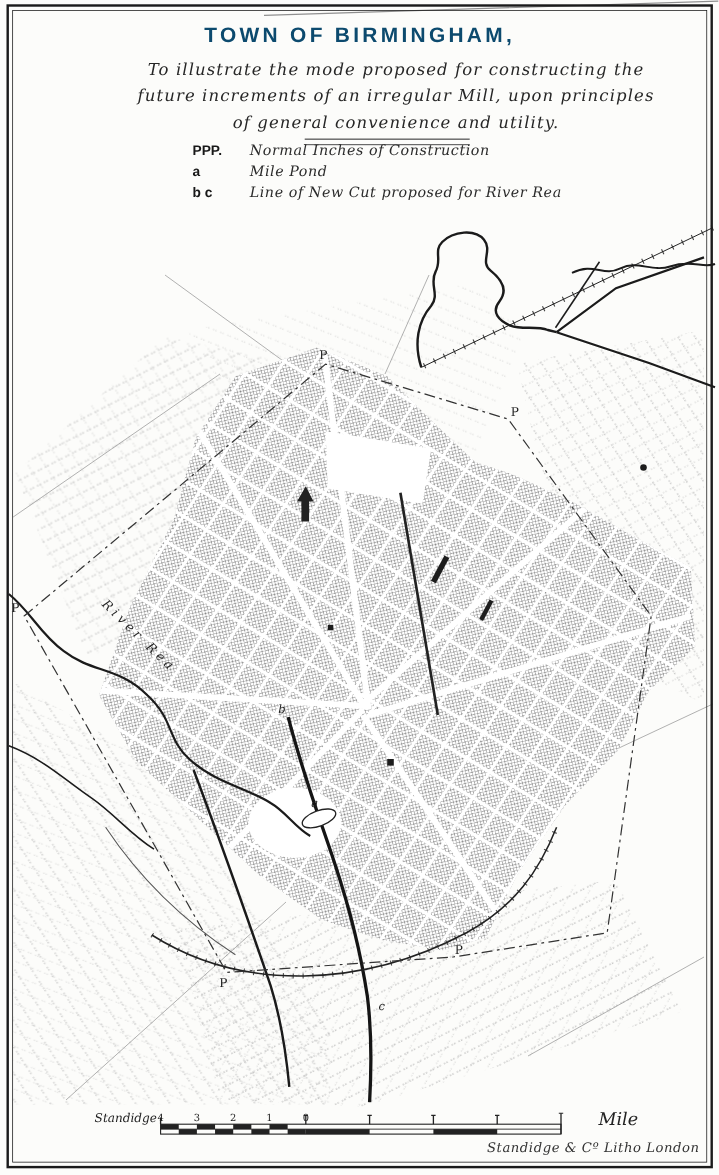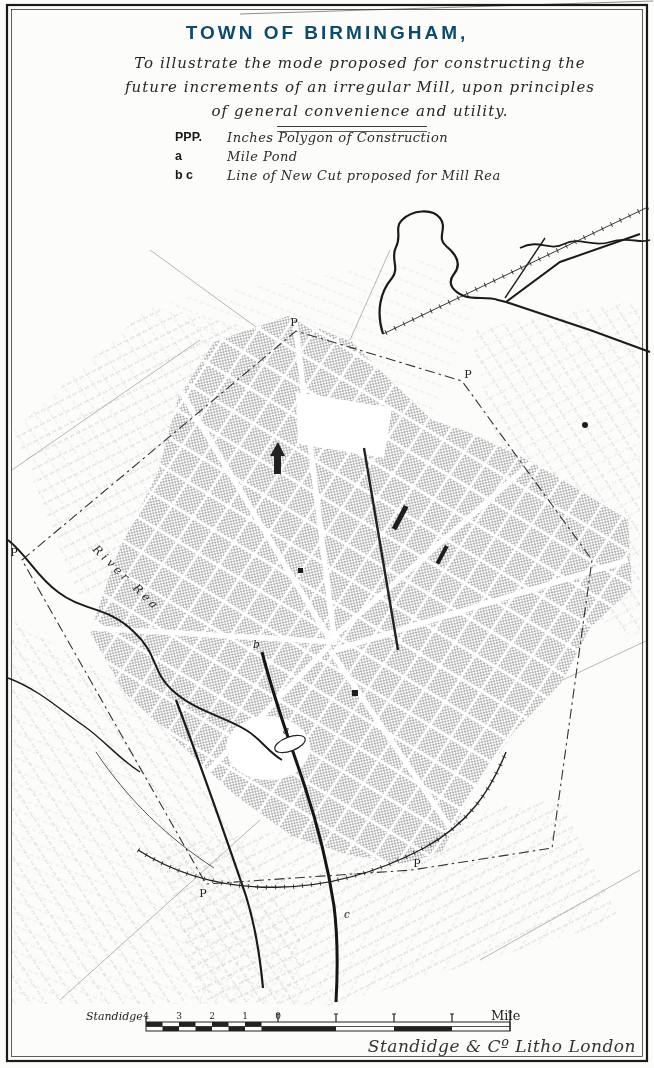--- a/index.html
+++ b/index.html
@@ -34,25 +34,25 @@
   }
   .legend-label{font-style:italic;font-size:13px;color:#2b2b2b;letter-spacing:0.5px;white-space:nowrap;}
   .scale-caption{
     position:absolute;top:992px;left:0;width:610px;text-align:center;
     font-size:17px;letter-spacing:0.5px;color:#1d1d1d;
   }
   .furlongs-label{
     position:absolute;top:1010px;left:86px;font-size:11px;color:#222;font-style:italic;
   }
   .mile-label{
-    position:absolute;top:1008px;left:491px;font-size:13px;color:#222;
+    position:absolute;top:1008px;left:544px;font-size:16px;color:#222;font-style:italic;
   }
   .imprint{
     position:absolute;top:1036px;left:0;width:636px;text-align:right;
-    font-style:italic;font-size:17px;color:#333;letter-spacing:0.5px;
+    font-style:italic;font-size:12px;color:#333;letter-spacing:0.5px;
   }
   text{font-family:"DejaVu Serif", serif;}
 </style>
 </head>
 <body>
 
 <div id="stage">
 
 <svg width="654" height="1068" viewBox="0 0 654 1068">
   <defs>
@@ -262,29 +262,29 @@
 <div class="overlay">
   <div class="title">TOWN OF BIRMINGHAM,</div>
   <div class="subtitle-line sub1">To illustrate the mode proposed for constructing the</div>
   <div class="subtitle-line sub2">future increments of an irregular Mill, upon principles</div>
   <div class="subtitle-line sub3">of general convenience and utility.</div>
   <div class="flourish"></div>
 
   <div class="legend">
     <div class="legend-row">
       <span class="legend-key">PPP.</span>
-      <span class="legend-label">Inches Polygon of Construction</span>
+      <span class="legend-label">Normal Inches of Construction</span>
     </div>
     <div class="legend-row">
       <span class="legend-key">a</span>
       <span class="legend-label">Mile Pond</span>
     </div>
     <div class="legend-row">
       <span class="legend-key">b c</span>
-      <span class="legend-label">Line of New Cut proposed for Mill Rea</span>
+      <span class="legend-label">Line of New Cut proposed for River Rea</span>
     </div>
   </div>
 
   <div class="furlongs-label">Standidge</div>
   <div class="mile-label">Mile</div>
   <div class="imprint">Standidge &amp; Cº Litho London</div>
 </div>
 
 </div>
 

